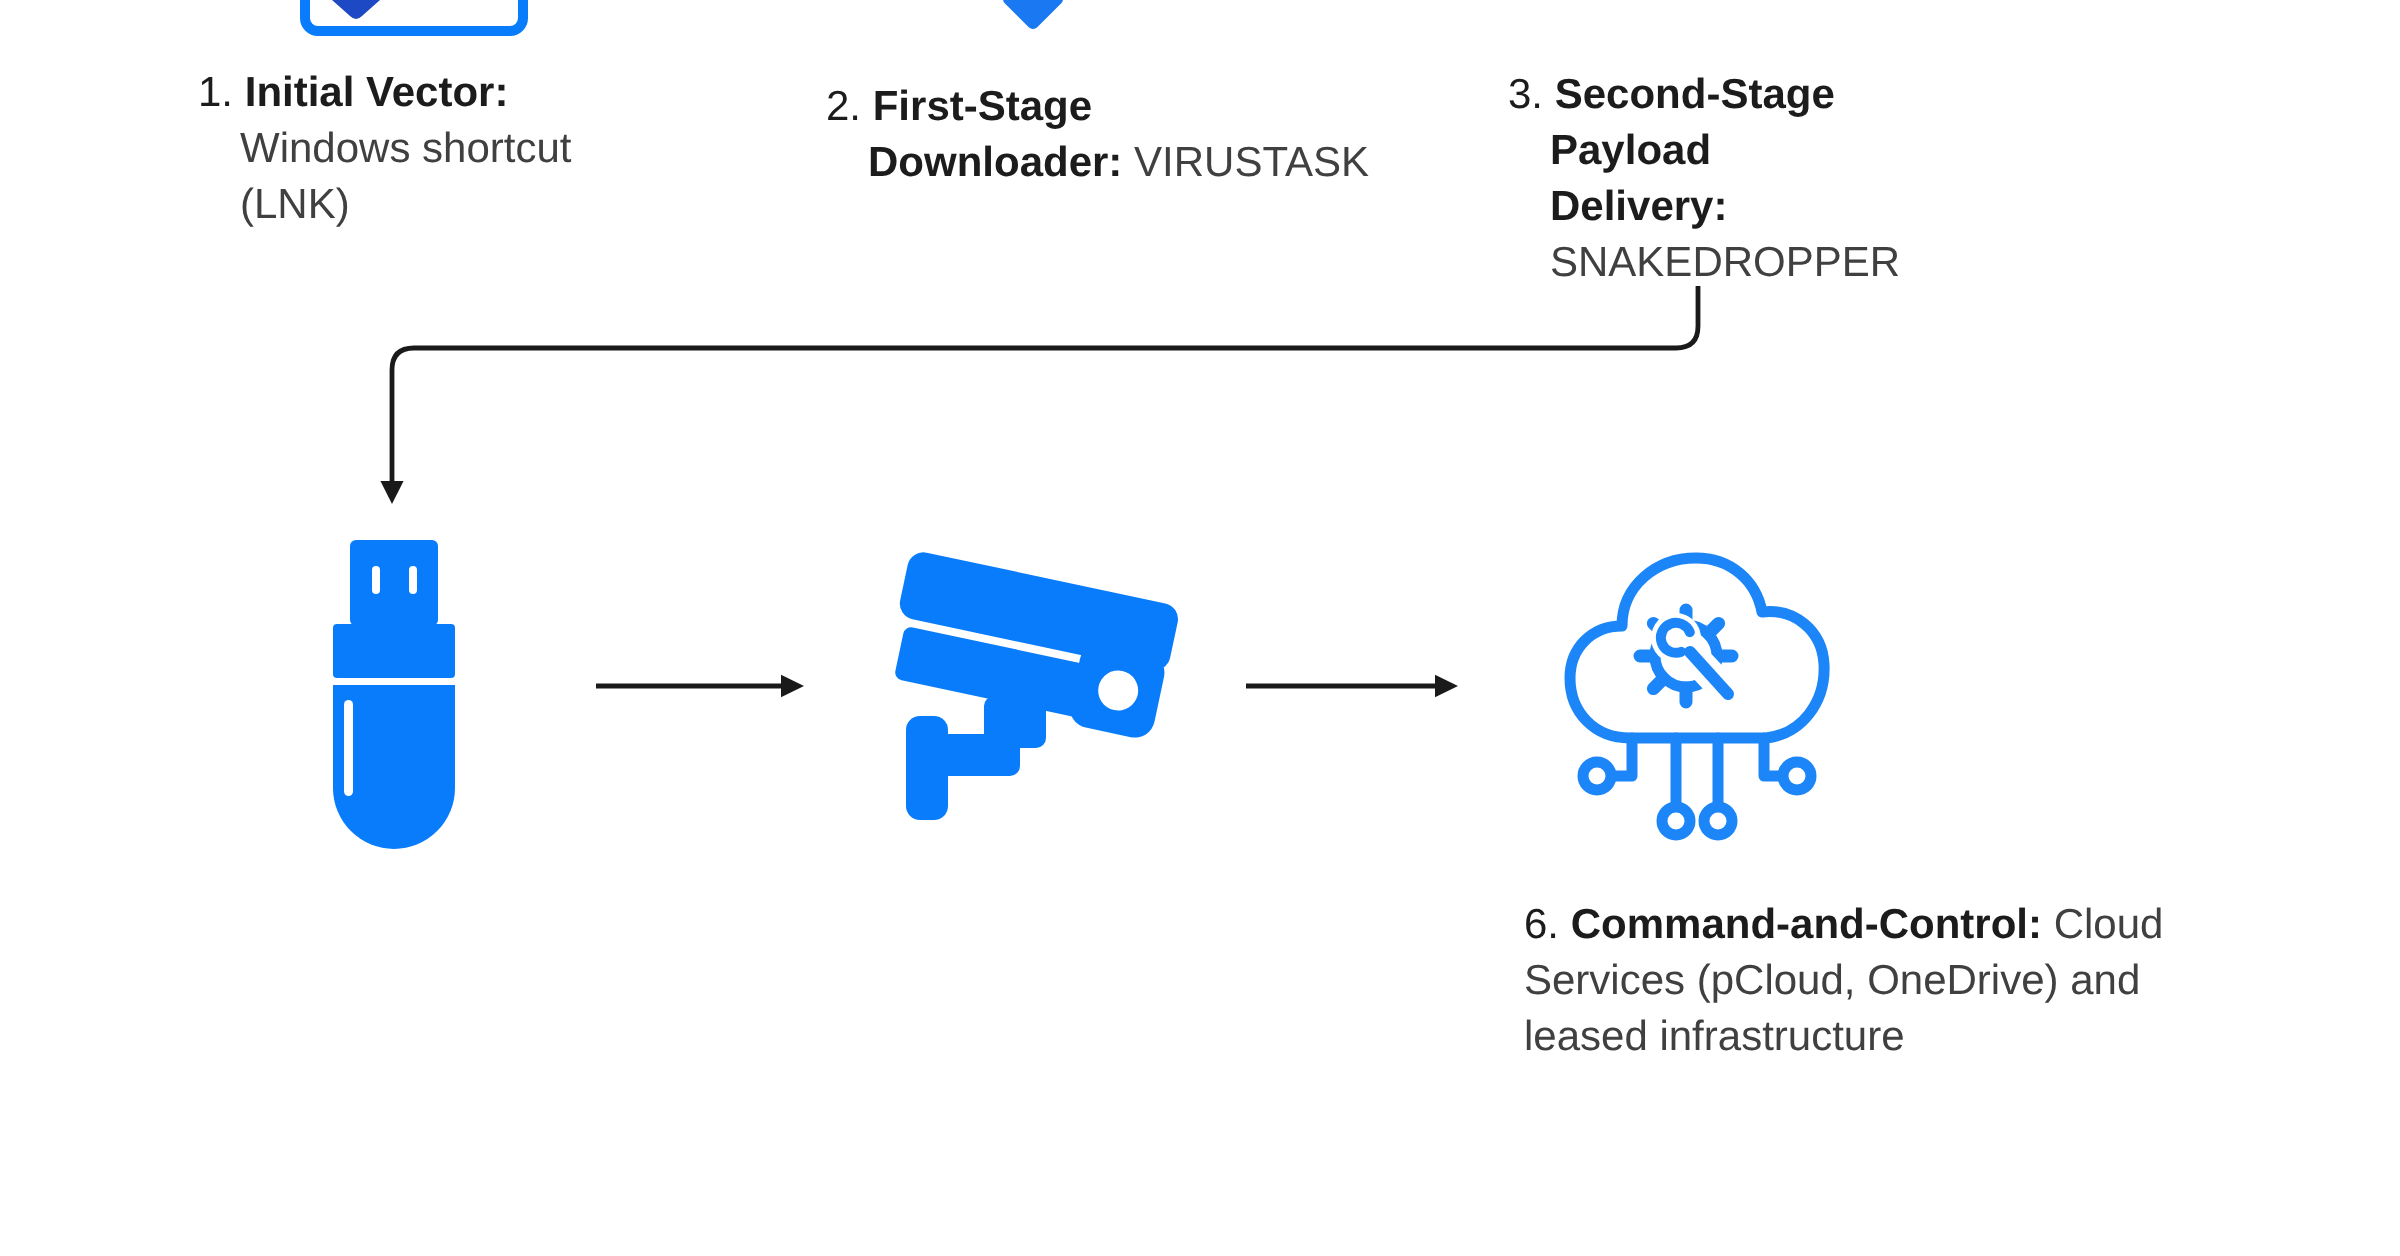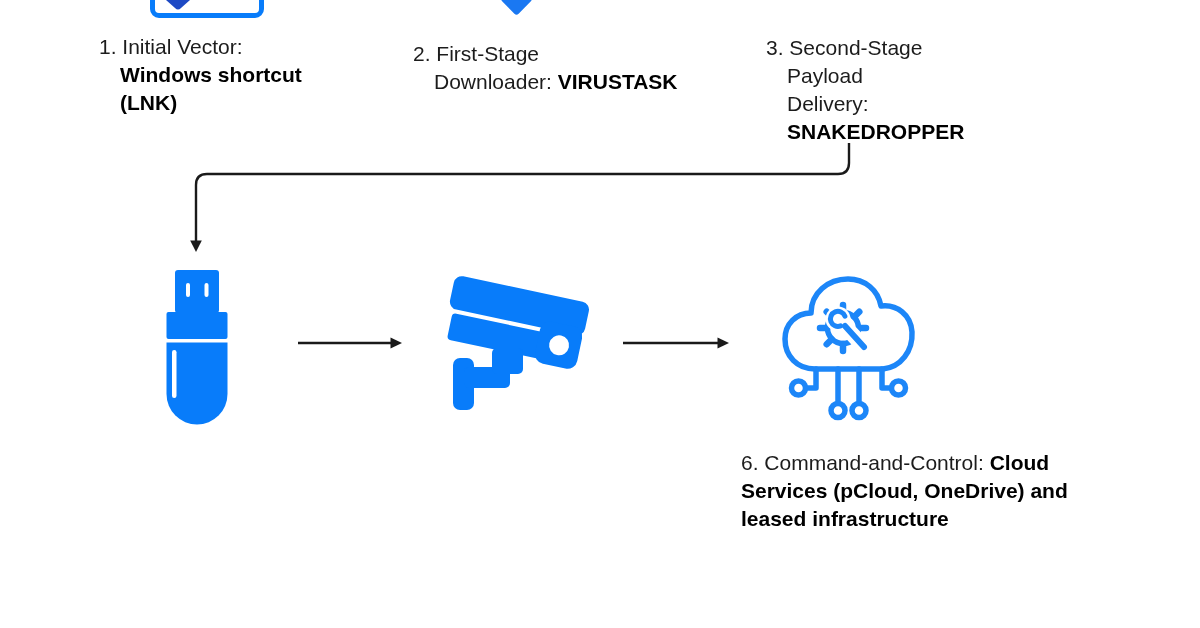--- a/index.html
+++ b/index.html
@@ -5,27 +5,27 @@
   html,body{margin:0;padding:0;background:#fff;}
   .canvas{
     position:relative;width:1200px;height:628px;background:#ffffff;
     overflow:hidden;font-family:"Liberation Sans",sans-serif;color:#1c1c1c;
   }
   
   .step{
     position:absolute;font-size:21px;line-height:28px;
     text-indent:-21px;padding-left:21px;
   }
-  .step.no-indent{text-indent:0;padding-left:0;}
+  .step.no-indent{text-indent:0;padding-left:0;margin-left:21px;}
   .step .num{font-weight:400;}
-  .step .title{font-weight:400;white-space:pre-line;}
-  .step .detail{font-weight:700;white-space:pre-line;color:#000000;}
+  .step .title{font-weight:700;white-space:pre-line;}
+  .step .detail{font-weight:400;white-space:pre-line;color:#404040;}
   #step1{left:99px;top:33px;width:190px;}
   #step2{left:413px;top:40px;width:252px;}
-  #step3{left:754px;top:34px;width:215px;margin-left:12px;}
+  #step3{left:754px;top:34px;width:215px;}
   #step4{left:98px;top:449px;width:200px;}
   #step5{left:414px;top:449px;width:245px;}
   #step6{left:741px;top:449px;width:332px;}
   
   .lnk-box{
     position:absolute;left:150px;top:-29px;width:104px;height:37px;
     border:5px solid #087cfa;border-radius:9px;background:#fff;
   }
   .lnk-arrow{position:absolute;left:166px;top:0;}
   .diamond{

